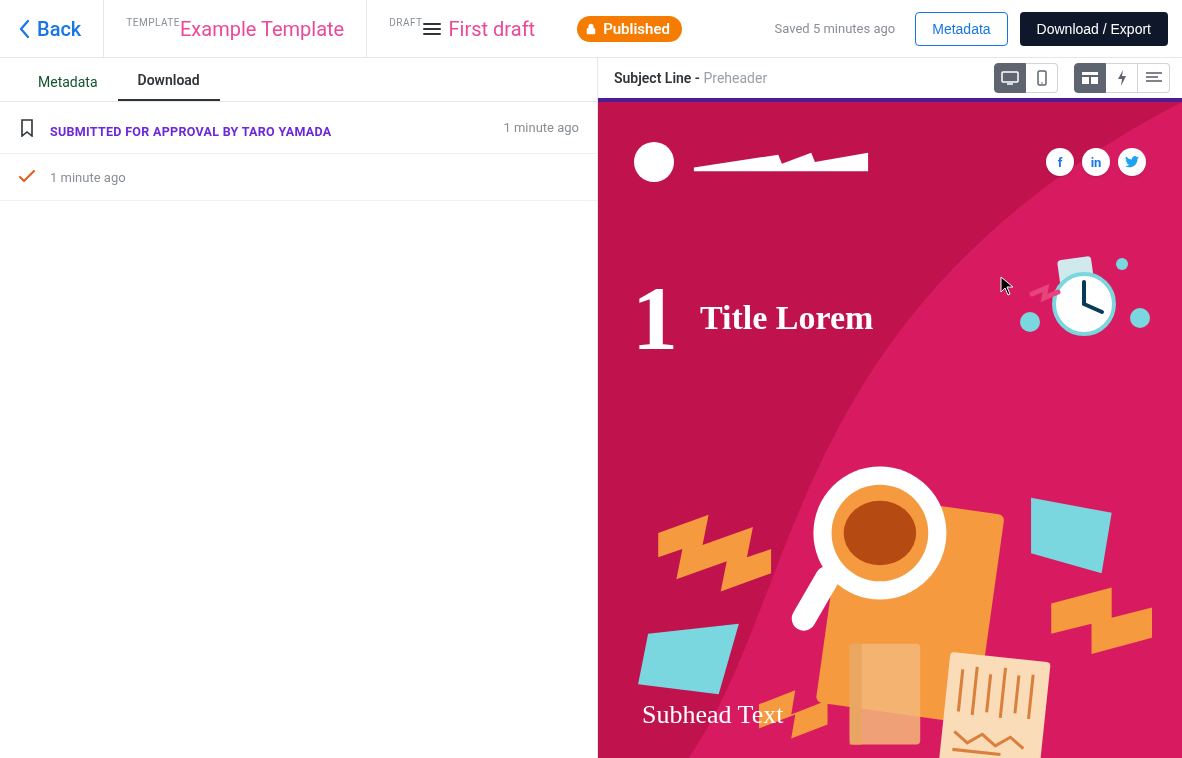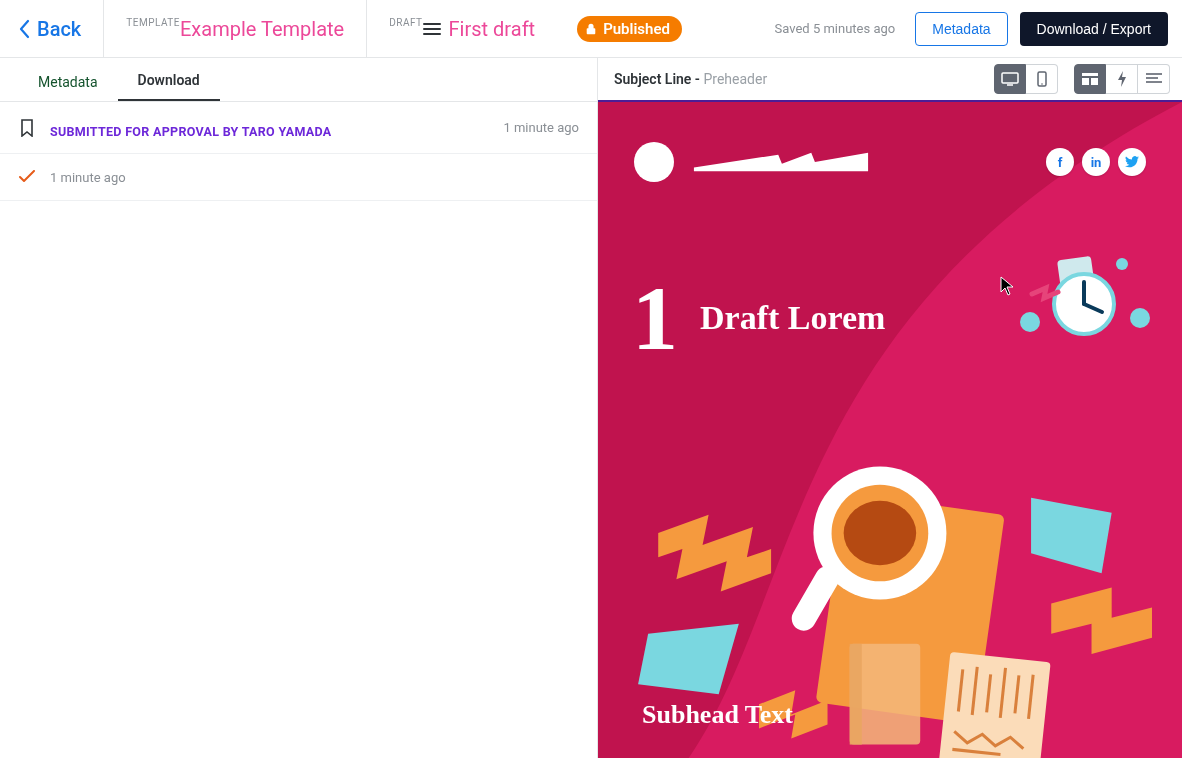--- a/index.html
+++ b/index.html
@@ -33,21 +33,21 @@
 .item-icon { width: 18px; height: 18px; flex-shrink: 0; display:flex; align-items:center; justify-content:center;}
 .item-text { font-size: 12.5px; font-weight: 700; letter-spacing: 0.3px; text-transform: uppercase; flex: 1; }
 .item-time { font-size: 13px; color: #8a8f95; }
 .item.approved .item-text { color: #e65c1a; }
 .item.approved .item-icon { color: #e65c1a; }
 .item.submitted .item-text { color: #6d28d9; margin-top: 8px; }
 .item.submitted .item-icon { color: #2f3438; }
 
 
 .right { flex: 1; display:flex; flex-direction:column; background:#fff;}
-.preview-bar { display:flex; align-items:center; height:44px; padding:0 12px 0 16px; border-bottom:2px solid #4c1d95; gap:8px;}
+.preview-bar { display:flex; align-items:center; height:44px; padding:0 12px 0 16px; border-bottom:4px solid #4c1d95; gap:8px;}
 .subj { font-size:14px; color:#2f3438; font-weight:600;}
 .preh { font-size:14px; color:#9aa0a6; font-weight:400;}
 .pb-spacer { flex:1; }
 .pb-group { display:flex; gap:0; }
 .pb-btn { width:32px; height:30px; border:1px solid #d0d4d8; background:#fff; display:flex; align-items:center; justify-content:center; cursor:pointer; color:#5f6570;}
 .pb-btn:first-child { border-radius:4px 0 0 4px; }
 .pb-btn:last-child { border-radius:0 4px 4px 0; }
 .pb-btn.active { background:#5f6570; color:#fff; border-color:#5f6570;}
 .pb-group + .pb-group, .pb-group + .pb-btn, .pb-btn + .pb-group { margin-left:8px; }
 .pb-btn + .pb-btn { border-left:none; }
@@ -56,21 +56,21 @@
 .canvas-inner { position:absolute; inset:0; }
 .swoosh { position:absolute; top:0; right:0; width:620px; height:760px;}
 .logo-row { position:absolute; top:40px; left:36px; right:36px; display:flex; align-items:center;}
 .logo-dot { width:40px; height:40px; background:#fff; border-radius:50%; margin-right:12px;}
 .logo-bar { width:190px; height:22px; position:relative; }
 .socials { margin-left:auto; display:flex; gap:8px;}
 .soc { width:28px; height:28px; border-radius:50%; background:#fff; display:flex; align-items:center; justify-content:center; color:#1776e6; font-weight:700; font-size:13px; box-shadow: 0 1px 2px rgba(0,0,0,0.15);}
 .hero { position:absolute; top:170px; left:34px; display:flex; align-items:center; gap:22px; color:#fff;}
 .hero-num { font-family: Georgia, "Times New Roman", serif; font-size:92px; font-weight:700; line-height:1;}
 .hero-title { font-family: Georgia, "Times New Roman", serif; font-size:34px; font-weight:700;}
-.subhead { position:absolute; bottom:28px; left:44px; color:#fff; font-family: Georgia, serif; font-size:26px; font-weight:700;}
+.subhead { position:absolute; bottom:28px; left:44px; color:#fff; font-family: Georgia, serif; font-size:26px; font-weight:400;}
 .illus { position:absolute; top:300px; left:30px; right:30px; bottom:90px; }
 .cursor { position:absolute; top:174px; left:402px; pointer-events:none;}
 </style>
 </head>
 <body>
 
 <div class="header">
   <div class="back-btn">
     <svg viewBox="0 0 12 20">
         <path d="M10 2 L3 10 L10 18" stroke="#1776e6" stroke-width="2.2" fill="none" stroke-linecap="round" stroke-linejoin="round"></path>
@@ -198,21 +198,21 @@
             <div class="soc">
               <svg width="14" height="12" viewBox="0 0 14 12">
                   <path d="M14 1.4a5.7 5.7 0 0 1-1.6.5A2.9 2.9 0 0 0 13.6.2a5.7 5.7 0 0 1-1.8.7A2.85 2.85 0 0 0 7 3.5 8.1 8.1 0 0 1 1 .5a2.85 2.85 0 0 0 .9 3.8 2.8 2.8 0 0 1-1.3-.4v.04a2.85 2.85 0 0 0 2.3 2.8 2.9 2.9 0 0 1-1.3.05 2.86 2.86 0 0 0 2.7 2A5.7 5.7 0 0 1 0 10a8.05 8.05 0 0 0 4.4 1.3c5.2 0 8.1-4.3 8.1-8.1v-.37A5.8 5.8 0 0 0 14 1.4z" fill="#1da1f2"></path>
                 </svg>
             </div>
           </div>
         </div>
 
         <div class="hero">
           <div class="hero-num">1</div>
-          <div class="hero-title">Draft Lorem</div>
+          <div class="hero-title">Title Lorem</div>
         </div>
 
         <svg width="150" height="110" viewBox="0 0 150 110" style="position:absolute; top:150px; right:20px;">
           <circle cx="18" cy="70" r="10" fill="#7ad7e0"></circle>
           <circle cx="128" cy="66" r="10" fill="#7ad7e0"></circle>
           <circle cx="110" cy="12" r="6" fill="#7ad7e0"></circle>
           <rect x="48" y="6" width="34" height="46" rx="4" fill="#cfe9ed" transform="rotate(-8 65 29)"></rect>
           <circle cx="72" cy="52" r="30" fill="#fff"></circle>
           <circle cx="72" cy="52" r="30" fill="none" stroke="#7ad7e0" stroke-width="4"></circle>
           <path d="M72 52 L72 30" stroke="#0a3a5a" stroke-width="4" stroke-linecap="round"></path>

